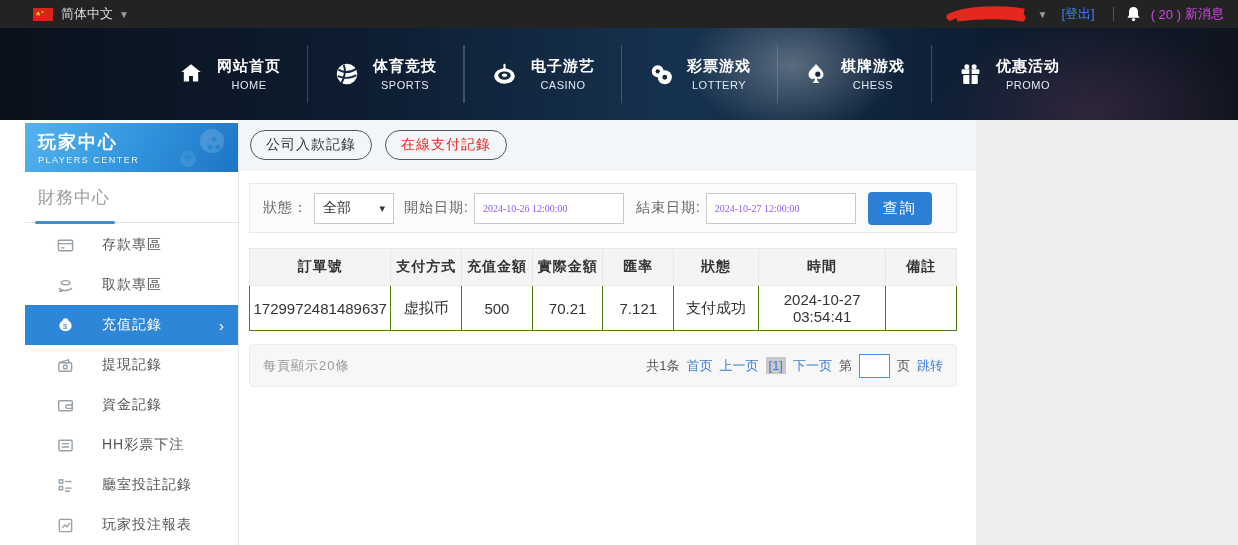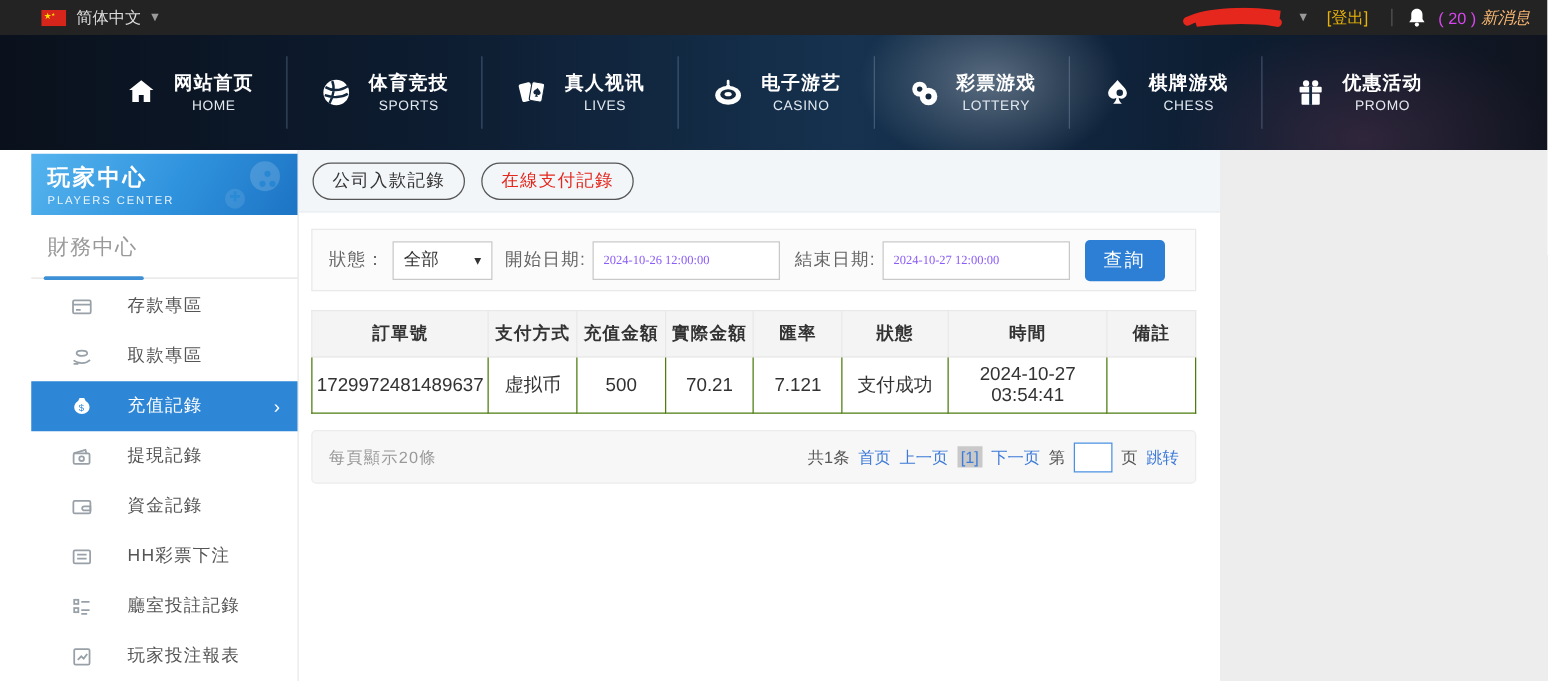--- a/index.html
+++ b/index.html
@@ -15,25 +15,25 @@
     height: 28px; width: 100%;
     background: #232323;
     display: flex; align-items: center;
     font-size: 13px; color: #ddd;
     padding: 0 14px 0 33px;
   }
   .topbar .flag { width: 20px; height: 13px; margin-right: 8px; }
   .topbar .caret { color: #9a9a9a; font-size: 10px; margin: 0 6px; }
   .topbar-right { margin-left: auto; display: flex; align-items: center; }
   .scribble { margin-right: 2px; }
-  .logout { color: #eab308; margin: 0 10px 0 8px; cursor: pointer; text-align: center; }
+  .logout { color: #3b82f6; margin: 0 10px 0 8px; cursor: pointer; text-align: center; }
   .tb-divider { width: 1px; height: 14px; background: #555; margin: 0 8px; }
   .bell { margin: 0 10px 0 4px; }
   .msg-count { color: #d946ef; margin-right: 4px; }
-  .msg-label { color: #fdba74; font-style: italic; }
+  .msg-label { color: #d946ef; }
 
   
   .nav {
     position: relative;
     height: 92px; width: 100%;
     background:
       radial-gradient(ellipse 150px 100px at 64% 40%, rgba(195,205,215,0.40), rgba(195,205,215,0) 70%),
       radial-gradient(ellipse 220px 130px at 88% 90%, rgba(110,60,90,0.35), rgba(0,0,0,0) 70%),
       linear-gradient(90deg, #0a111c 0%, #0d1c30 28%, #16324f 55%, #0d1e33 78%, #10141f 100%);
     display: flex; align-items: center; justify-content: center;
@@ -211,33 +211,20 @@
         <path d="M4 8 C9 11 15 11 21 7 M3.5 14 C9 16 16 16 20.5 13 M7 20 C10 15 11 8 9 3.5" stroke="#13273e" stroke-width="1.8" fill="none"></path>
       </svg>
     </span>
     <span>
       <div class="nav-zh">体育竞技</div>
       <div class="nav-en">SPORTS</div>
     </span>
   </div>
   <div class="nav-divider"></div>
 
-  <div class="nav-item">
-    <span class="nav-icon">
-      <svg width="27" height="26" viewBox="0 0 24 24">
-        <rect x="3.5" y="5" width="9" height="13.5" rx="1.5" fill="#fff" transform="rotate(-14 8 12)"></rect>
-        <rect x="11" y="4.5" width="9.5" height="14" rx="1.5" fill="#fff" stroke="#13273e" stroke-width="0.8" transform="rotate(10 15.5 11.5)"></rect>
-        <path d="M15.8 8.6 c-1.4 1.6-2.6 2.3-2.6 3.5 a1.5 1.5 0 0 0 2.3 1.2 c-.1.8-.4 1.3-.9 1.8 h2.6 c-.5-.5-.8-1-.9-1.8 a1.5 1.5 0 0 0 2.3-1.2 c0-1.2-1.3-1.9-2.8-3.5 Z" fill="#13273e" transform="rotate(10 15.5 11.5)"></path>
-      </svg>
-    </span>
-    <span>
-      <div class="nav-zh">真人视讯</div>
-      <div class="nav-en">LIVES</div>
-    </span>
-  </div>
   <div class="nav-divider"></div>
 
   <div class="nav-item">
     <span class="nav-icon">
       <svg width="27" height="26" viewBox="0 0 24 24">
         <rect x="11" y="2.5" width="2" height="4" rx="1" fill="#fff"></rect>
         <circle cx="12" cy="7.5" r="1.6" fill="#fff"></circle>
         <ellipse cx="12" cy="14" rx="9.5" ry="7" fill="#fff"></ellipse>
         <ellipse cx="12" cy="13.4" rx="5.8" ry="3.8" fill="#13273e"></ellipse>
         <ellipse cx="12" cy="13.2" rx="2.6" ry="1.6" fill="#fff"></ellipse>

